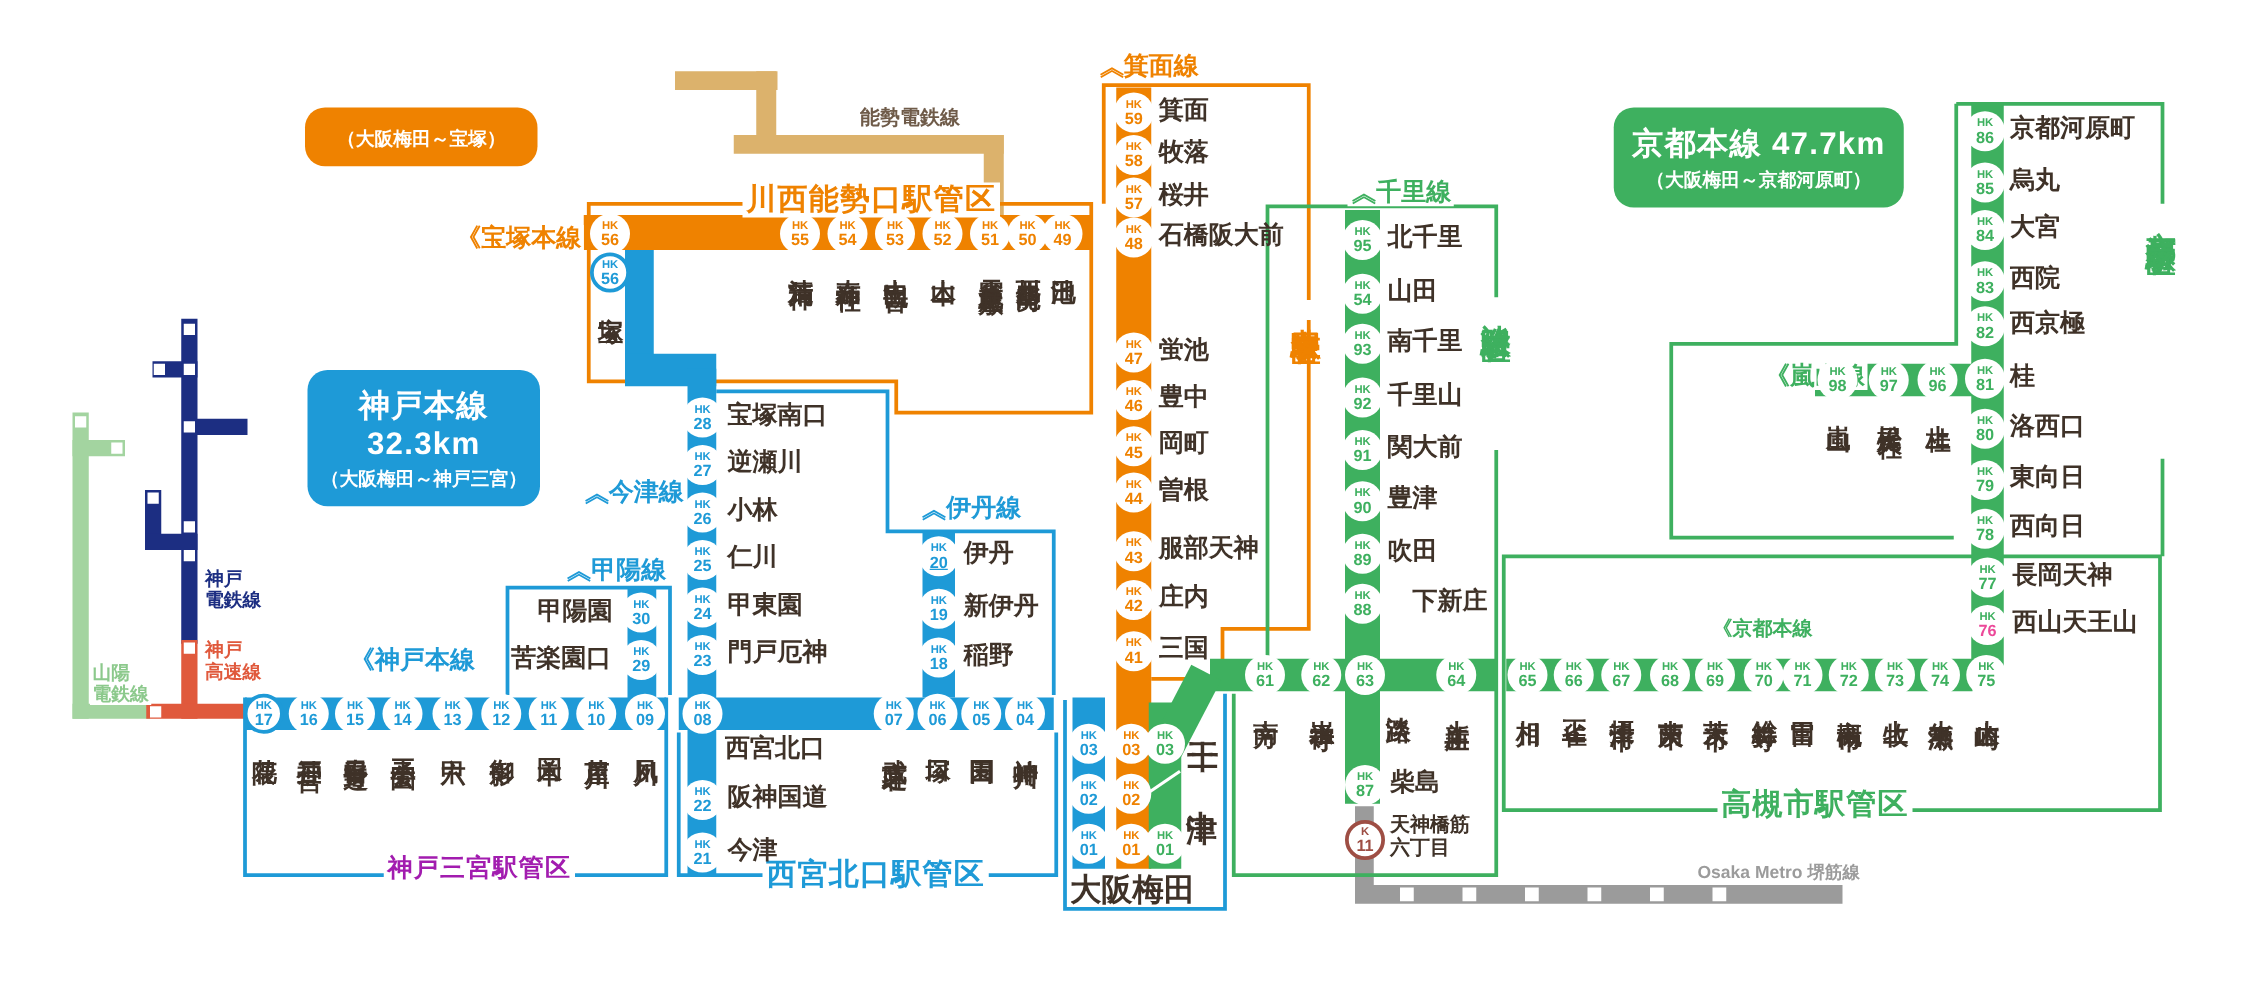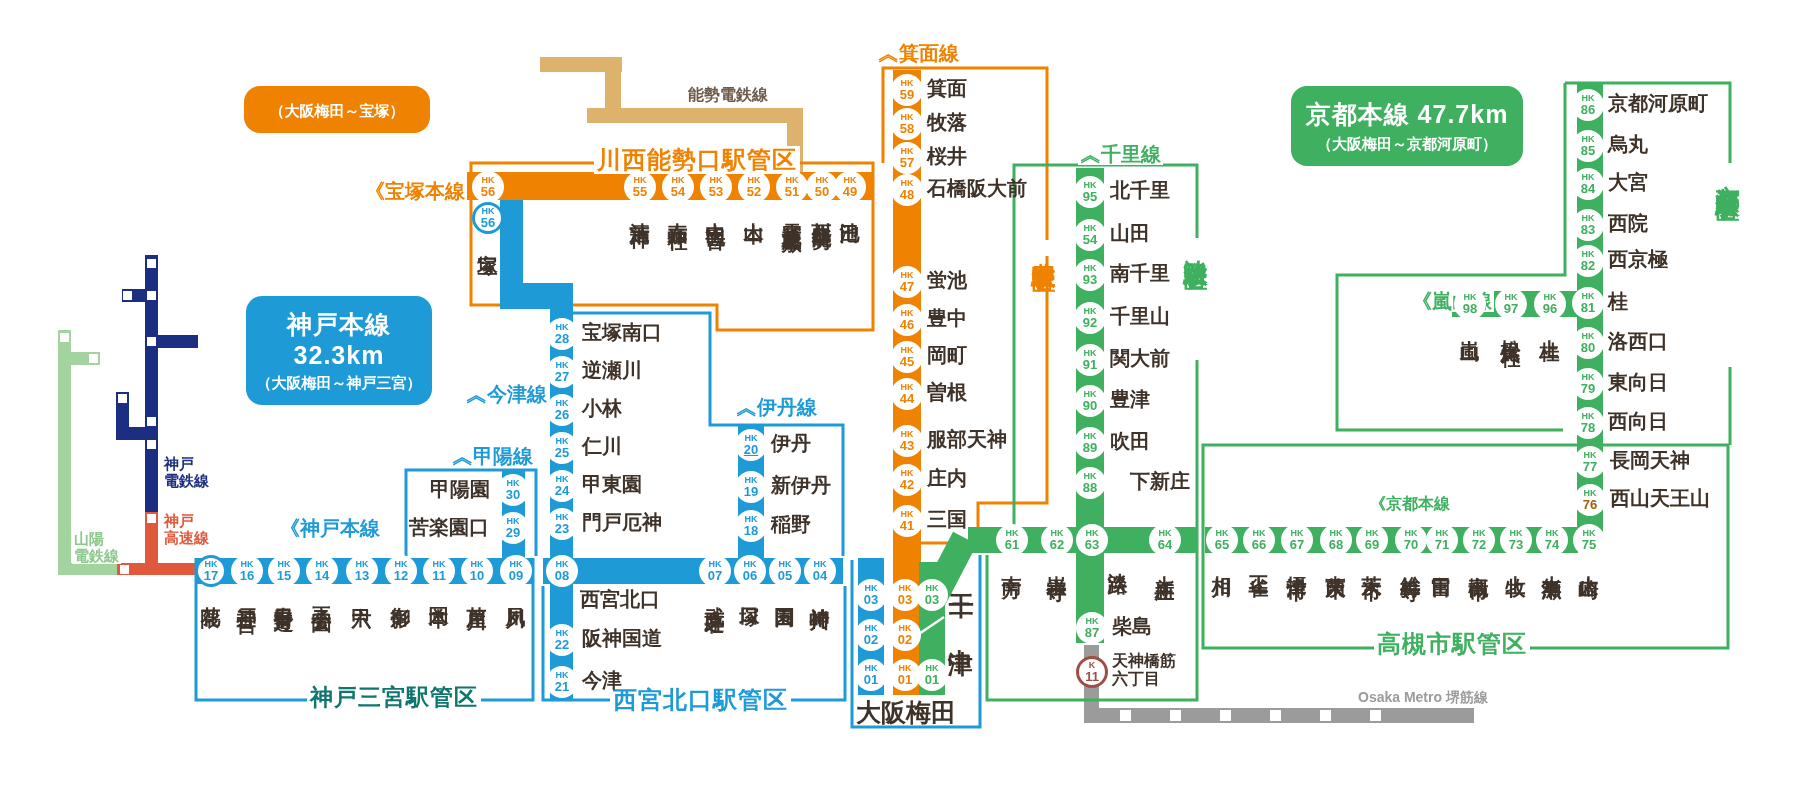--- a/index.html
+++ b/index.html
@@ -154,21 +154,21 @@
     <div class="llbl" style="left: 686px; top: 86px; color: rgb(111, 91, 73); font-size: 16px;"><span>能勢電鉄線</span></div>
     <div class="llbl" style="left: 162px; top: 456px; color: rgb(28, 46, 130); font-size: 15px;"><span>神戸
 電鉄線</span></div>
     <div class="llbl" style="left: 162px; top: 513px; color: rgb(224, 89, 60); font-size: 15px;"><span>神戸
 高速線</span></div>
     <div class="llbl" style="left: 72px; top: 531px; color: rgb(140, 201, 140); font-size: 15px;"><span>山陽
 電鉄線</span></div>
     <div class="llbl" style="left: 1356px; top: 690px; color: rgb(155, 155, 155); font-size: 14px;"><span>Osaka Metro 堺筋線</span></div>
     <div class="dlbl" style="left: 594px; top: 146px; color: rgb(239, 130, 0); font-size: 24px;">川西能勢口駅管区</div>
     <div class="dlbl vlbl" style="left: 1030px; top: 240px; color: rgb(239, 130, 0); font-size: 24px;">豊中駅管区</div>
-    <div class="dlbl" style="left: 307px; top: 684px; color: #0f766e; font-size: 23px;">神戸三宮駅管区</div>
+    <div class="dlbl" style="left: 307px; top: 684px; color: #a21caf; font-size: 20px;">神戸三宮駅管区</div>
     <div class="dlbl" style="left: 610px; top: 686px; color: rgb(30, 154, 215); font-size: 24px;">西宮北口駅管区</div>
     <div class="dlbl vlbl" style="left: 1182px; top: 238px; color: rgb(62, 176, 95); font-size: 24px;">淡路駅管区</div>
     <div class="dlbl" style="left: 1374px; top: 630px; color: rgb(62, 176, 95); font-size: 24px;">高槻市駅管区</div>
     <div class="dlbl vlbl" style="left: 1714px; top: 163px; color: rgb(62, 176, 95); font-size: 24px;">京都河原町駅管区</div>
     <div class="stname float vert" style="left: 947px; top: 572px;">十三</div>
     <div class="stname float vert" style="left: 946px; top: 628px;">中津</div>
     <div class="stname float" style="left: 856px; top: 698px;">大阪梅田</div>
     <div class="circ" style="left: 472px; top: 171px;">
       <span class="ck" style="color: rgb(239, 130, 0);">HK</span>
       <span class="cn" style="color: rgb(239, 130, 0);">56</span>
@@ -556,21 +556,21 @@
       <span class="cn" style="color: rgb(62, 176, 95);">74</span>
     </div>
     <div class="stname vert" style="left: 1540px; top: 560px;">水無瀬</div>
     <div class="circ" style="left: 1573px; top: 524px;">
       <span class="ck" style="color: rgb(62, 176, 95);">HK</span>
       <span class="cn" style="color: rgb(62, 176, 95);">75</span>
     </div>
     <div class="stname vert" style="left: 1577px; top: 560px;">大山崎</div>
     <div class="circ" style="left: 1574px; top: 484px;">
       <span class="ck" style="color: rgb(62, 176, 95);">HK</span>
-      <span class="cn" style="color: #a16207;">76</span>
+      <span class="cn" style="color: #ec4899;">76</span>
     </div>
     <div class="stname" style="left: 1610px; top: 487px;">西山天王山</div>
     <div class="circ" style="left: 1574px; top: 446px;">
       <span class="ck" style="color: rgb(62, 176, 95);">HK</span>
       <span class="cn" style="color: rgb(62, 176, 95);">77</span>
     </div>
     <div class="stname" style="left: 1610px; top: 449px;">長岡天神</div>
     <div class="circ" style="left: 1572px; top: 89px;">
       <span class="ck" style="color: rgb(62, 176, 95);">HK</span>
       <span class="cn" style="color: rgb(62, 176, 95);">86</span>

